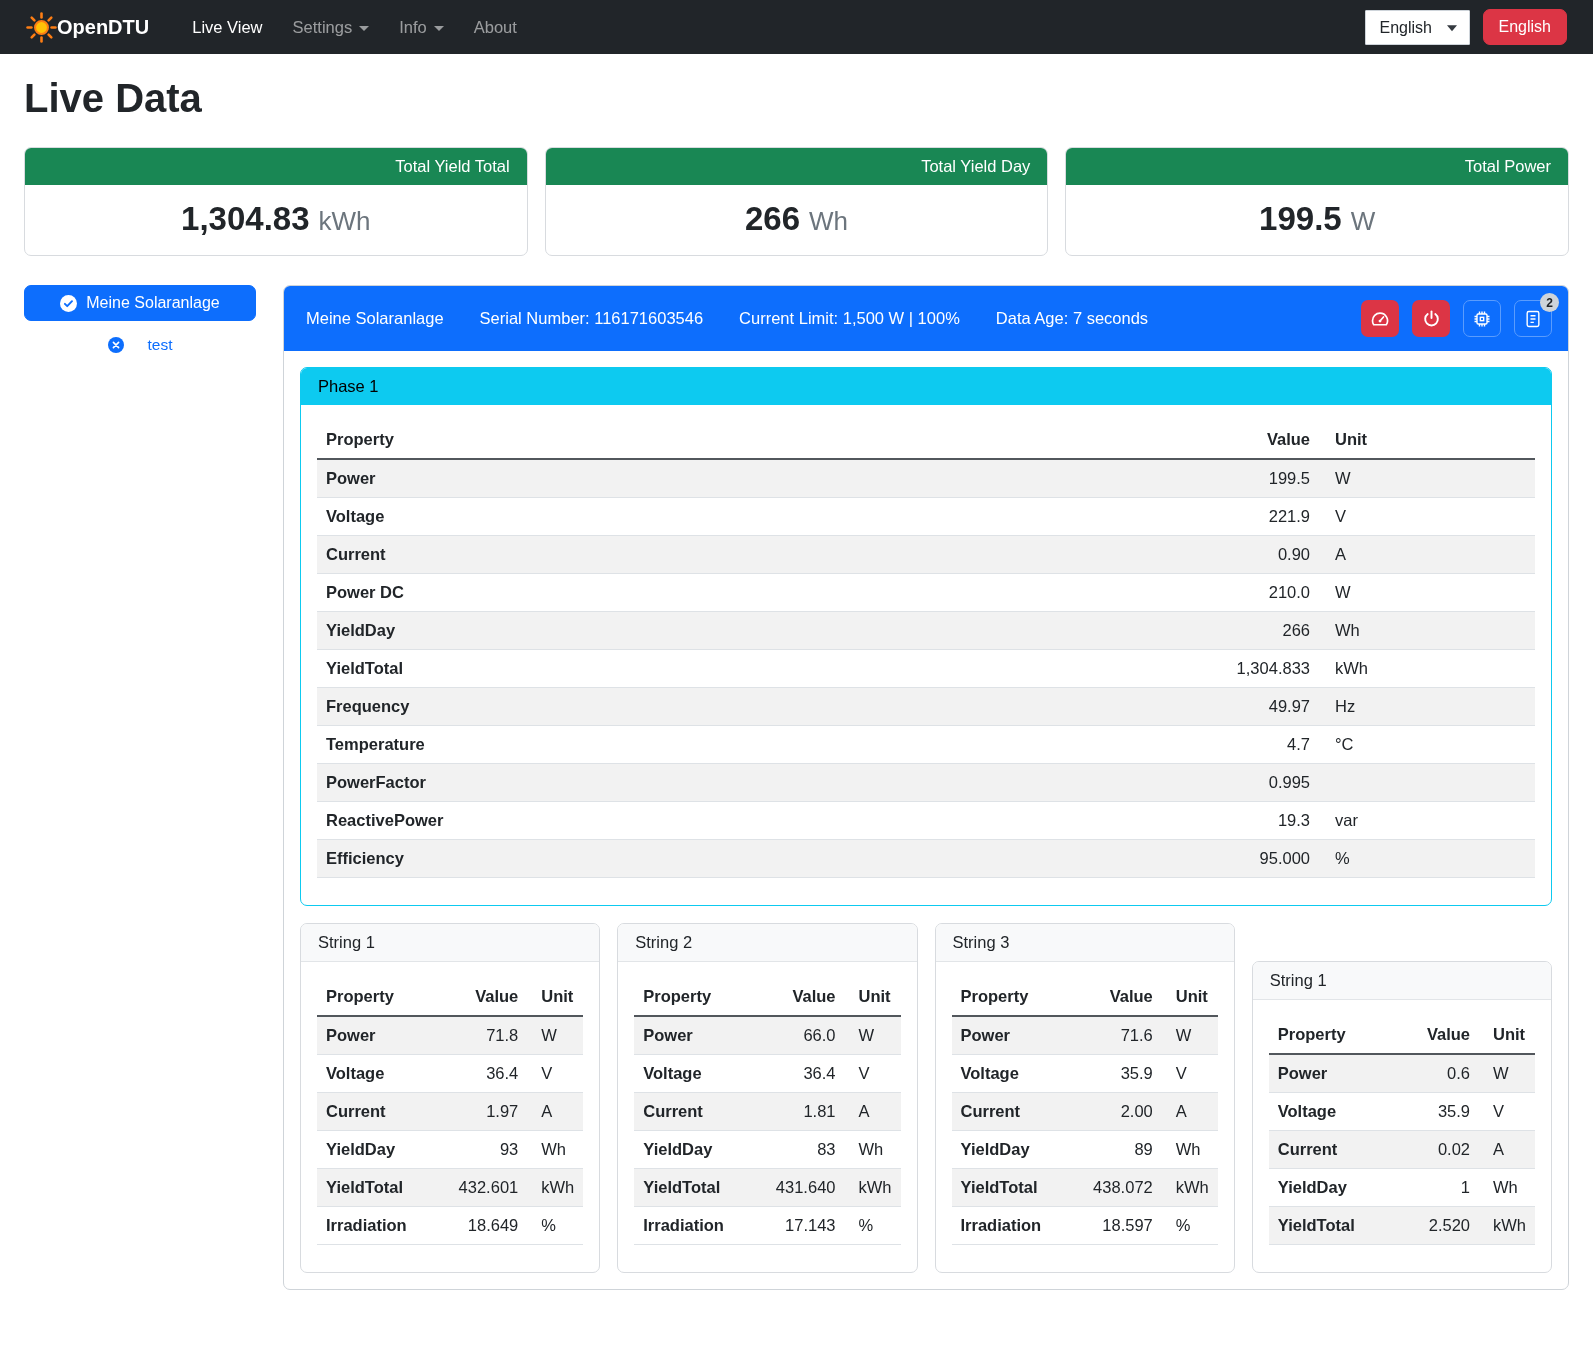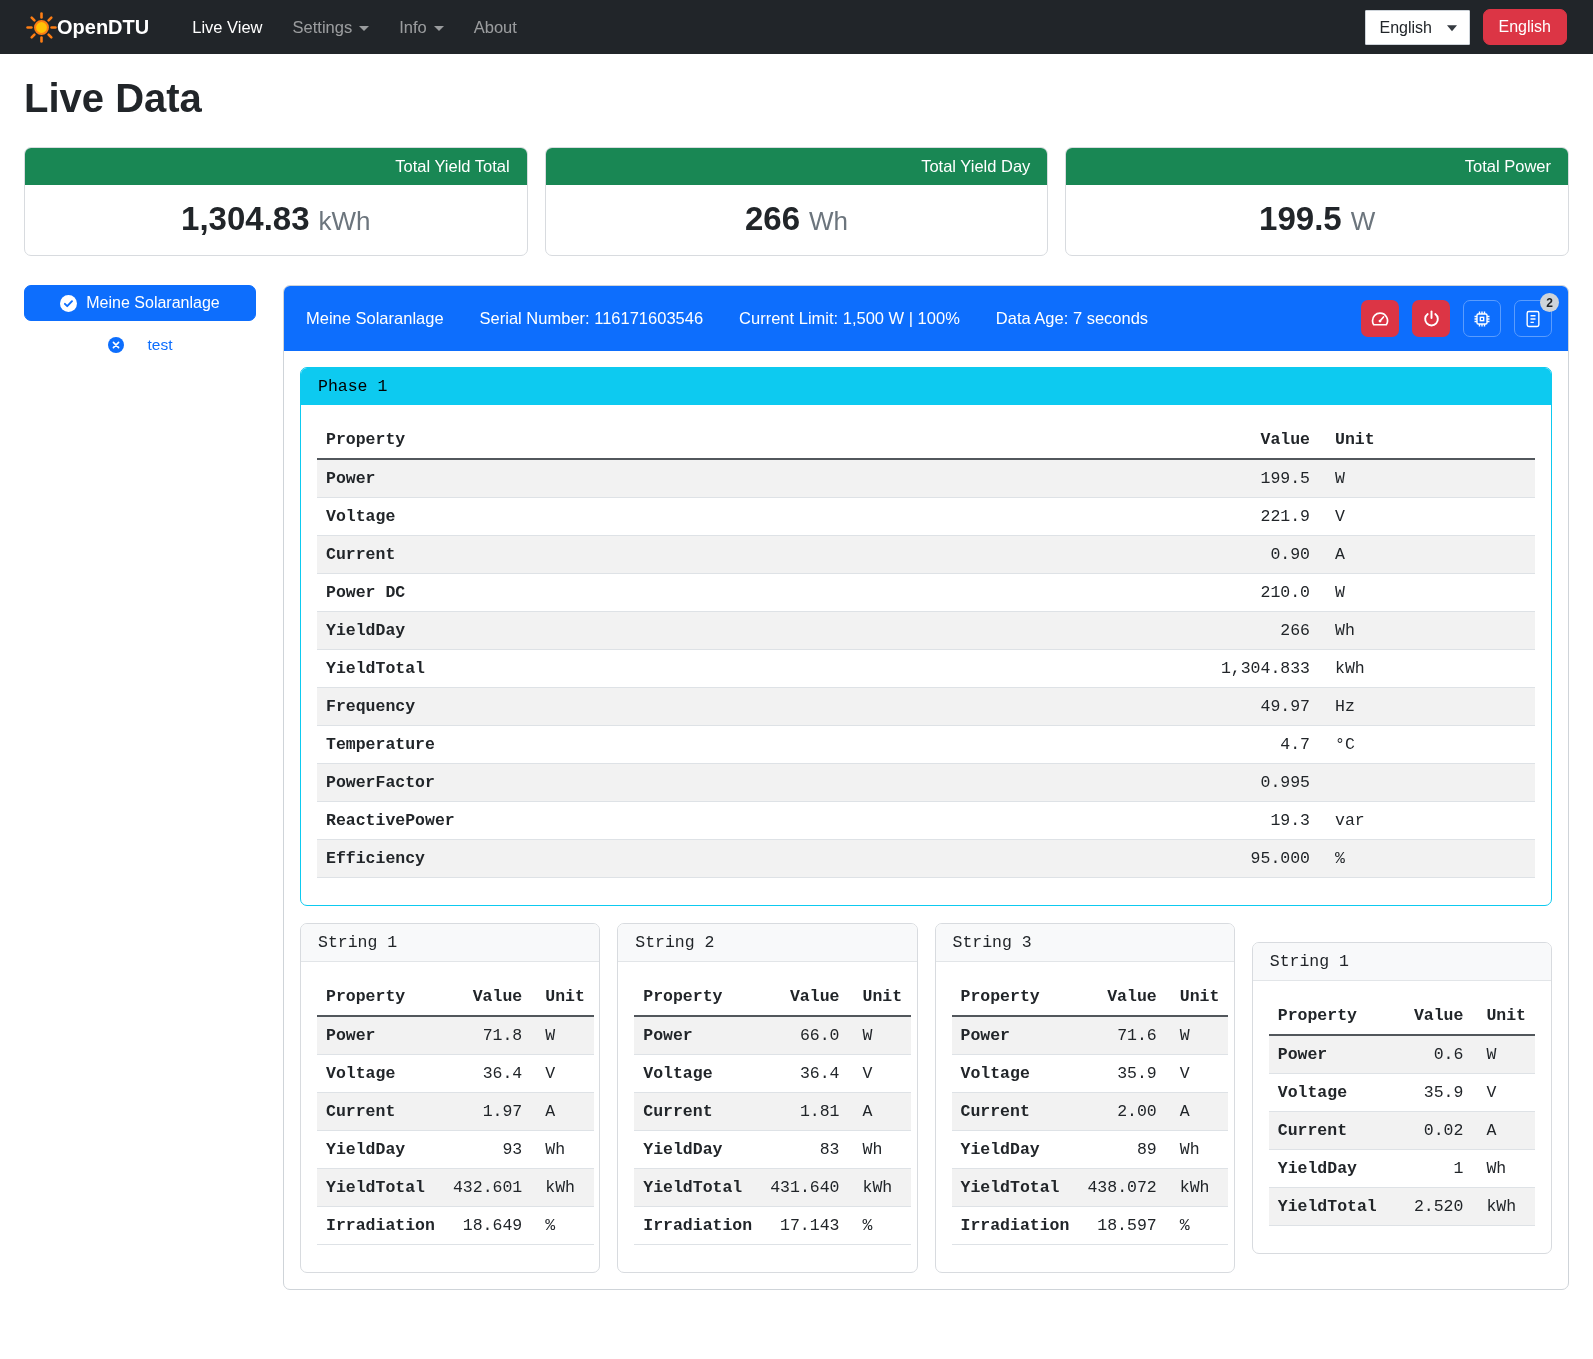--- a/index.html
+++ b/index.html
@@ -82,42 +82,42 @@
     width:38px; height:37px; border-radius:7px; border:none; padding:0;
     display:flex; align-items:center; justify-content:center; cursor:pointer; position:relative;
   }
   .icon-btn.danger { background:#dc3545; }
   .icon-btn.primary { background:#0d6efd; border:1px solid #5a9cfd; }
   .count-badge {
     position:absolute; top:-8px; right:-8px; background:#ced4da; color:#212529;
     min-width:19px; height:19px; border-radius:10px; font-size:12px; font-weight:700;
     display:flex; align-items:center; justify-content:center; padding:0 4px;
   }
-  .main-body { padding:16px;font-family:Liberation Mono, monospace; }
+  .main-body { padding:16px; }
 
   
   .phase-card { border:1px solid #0dcaf0; border-radius:7px; overflow:hidden; margin-bottom:17px; }
   .phase-header { background:#0dcaf0; color:#000; padding:9px 17px; font-size:16.5px; }
   .phase-body { padding:16px 16px 27px; }
 
   
   table.data-table { width:100%; border-collapse:collapse; font-size:16.5px; }
   .data-table th, .data-table td {
     padding:9px 9px; text-align:left; border-bottom:1px solid #dee2e6; vertical-align:middle;
   }
   .data-table thead th { border-bottom:2px solid #52575c; }
   .data-table tbody tr:nth-child(odd) { background:rgba(0,0,0,0.05); }
   .data-table .prop { font-weight:700; }
   .data-table th.prop { font-weight:700; }
   .data-table .val { text-align:right; }
   .phase-table .val { width:145px; }
   .phase-table .unit { width:216px; padding-left:16px; }
 
   
-  .strings-row { display:flex; gap:17px; align-items:center; }
+  .strings-row { display:flex; gap:17px; align-items:flex-end; }
   .string-card { flex:1; border:1px solid #d8dbdf; border-radius:7px; overflow:hidden; background:#fff; }
   .string-header { background:#f8f9fa; padding:9px 17px; font-size:16.5px; border-bottom:1px solid #e2e5e8; }
   .string-body { padding:16px 16px 27px; }
   .string-table { font-size:16px; }
   .string-table .val { width:86px; }
   .string-table .unit { width:54px; padding-left:14px; }
 </style>
 </head>
 <body>
 

